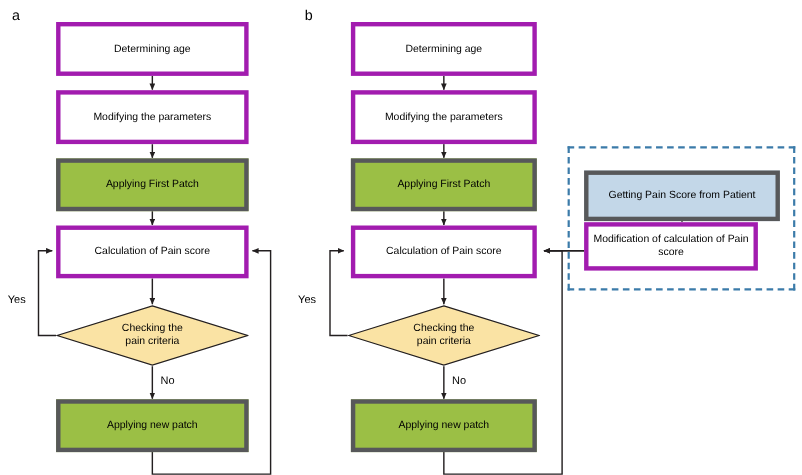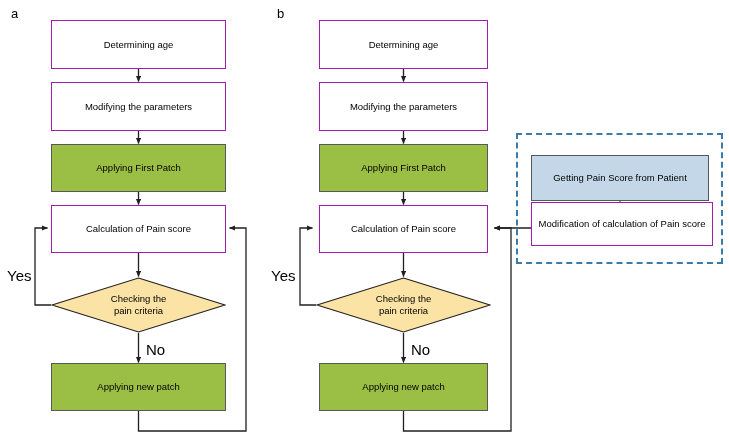--- a/index.html
+++ b/index.html
@@ -24,21 +24,21 @@
   .panel-label {
     position: absolute;
     font-size: 13px;
     font-family: "Liberation Sans", sans-serif;
     color: #000;
     line-height: 1;
   }
   .node {
     position: absolute;
     box-sizing: border-box;
-    border: 1px solid #a21caf;
+    border: 4px solid #a21caf;
     display: flex;
     align-items: center;
     justify-content: center;
     text-align: center;
     font-size: 9.5px;
     line-height: 1.25;
     color: #000;
     padding: 1px 4px;
     background: #ffffff;
   }
@@ -60,21 +60,21 @@
     justify-content: center;
     flex-direction: column;
     font-size: 9.5px;
     line-height: 1.3;
     text-align: center;
     color: #000;
     pointer-events: none;
   }
   .edge-label {
     position: absolute;
-    font-size: 15px;
+    font-size: 10px;
     color: #000;
     line-height: 1;
     white-space: nowrap;
   }
   .dashed-group {
     position: absolute;
     box-sizing: border-box;
     border: 2.5px dashed #3b7ba9;
     background: transparent;
   }
@@ -172,15 +172,15 @@
 
   <div class="node green" style="left:319px; top:363px; width:169px; height:48px;">Applying new patch</div>
 
   <div class="edge-label" style="left:271px; top:268px;">Yes</div>
   <div class="edge-label" style="left:411px; top:342px;">No</div>
 
   <div class="dashed-group" style="left:516px; top:133px; width:207px; height:131px;"></div>
 
   <div class="node blue" style="left:531px; top:155px; width:178px; height:46px;">Getting Pain Score from Patient</div>
 
-  <div class="node white" style="left:531px; top:202px; width:182px; height:44px;">Modification of calculation of Pain score</div>
+  <div class="node white" style="left:531px; top:202px; width:158px; height:44px;">Modification of calculation of Pain score</div>
 
 </div>
 
 </body></html>

